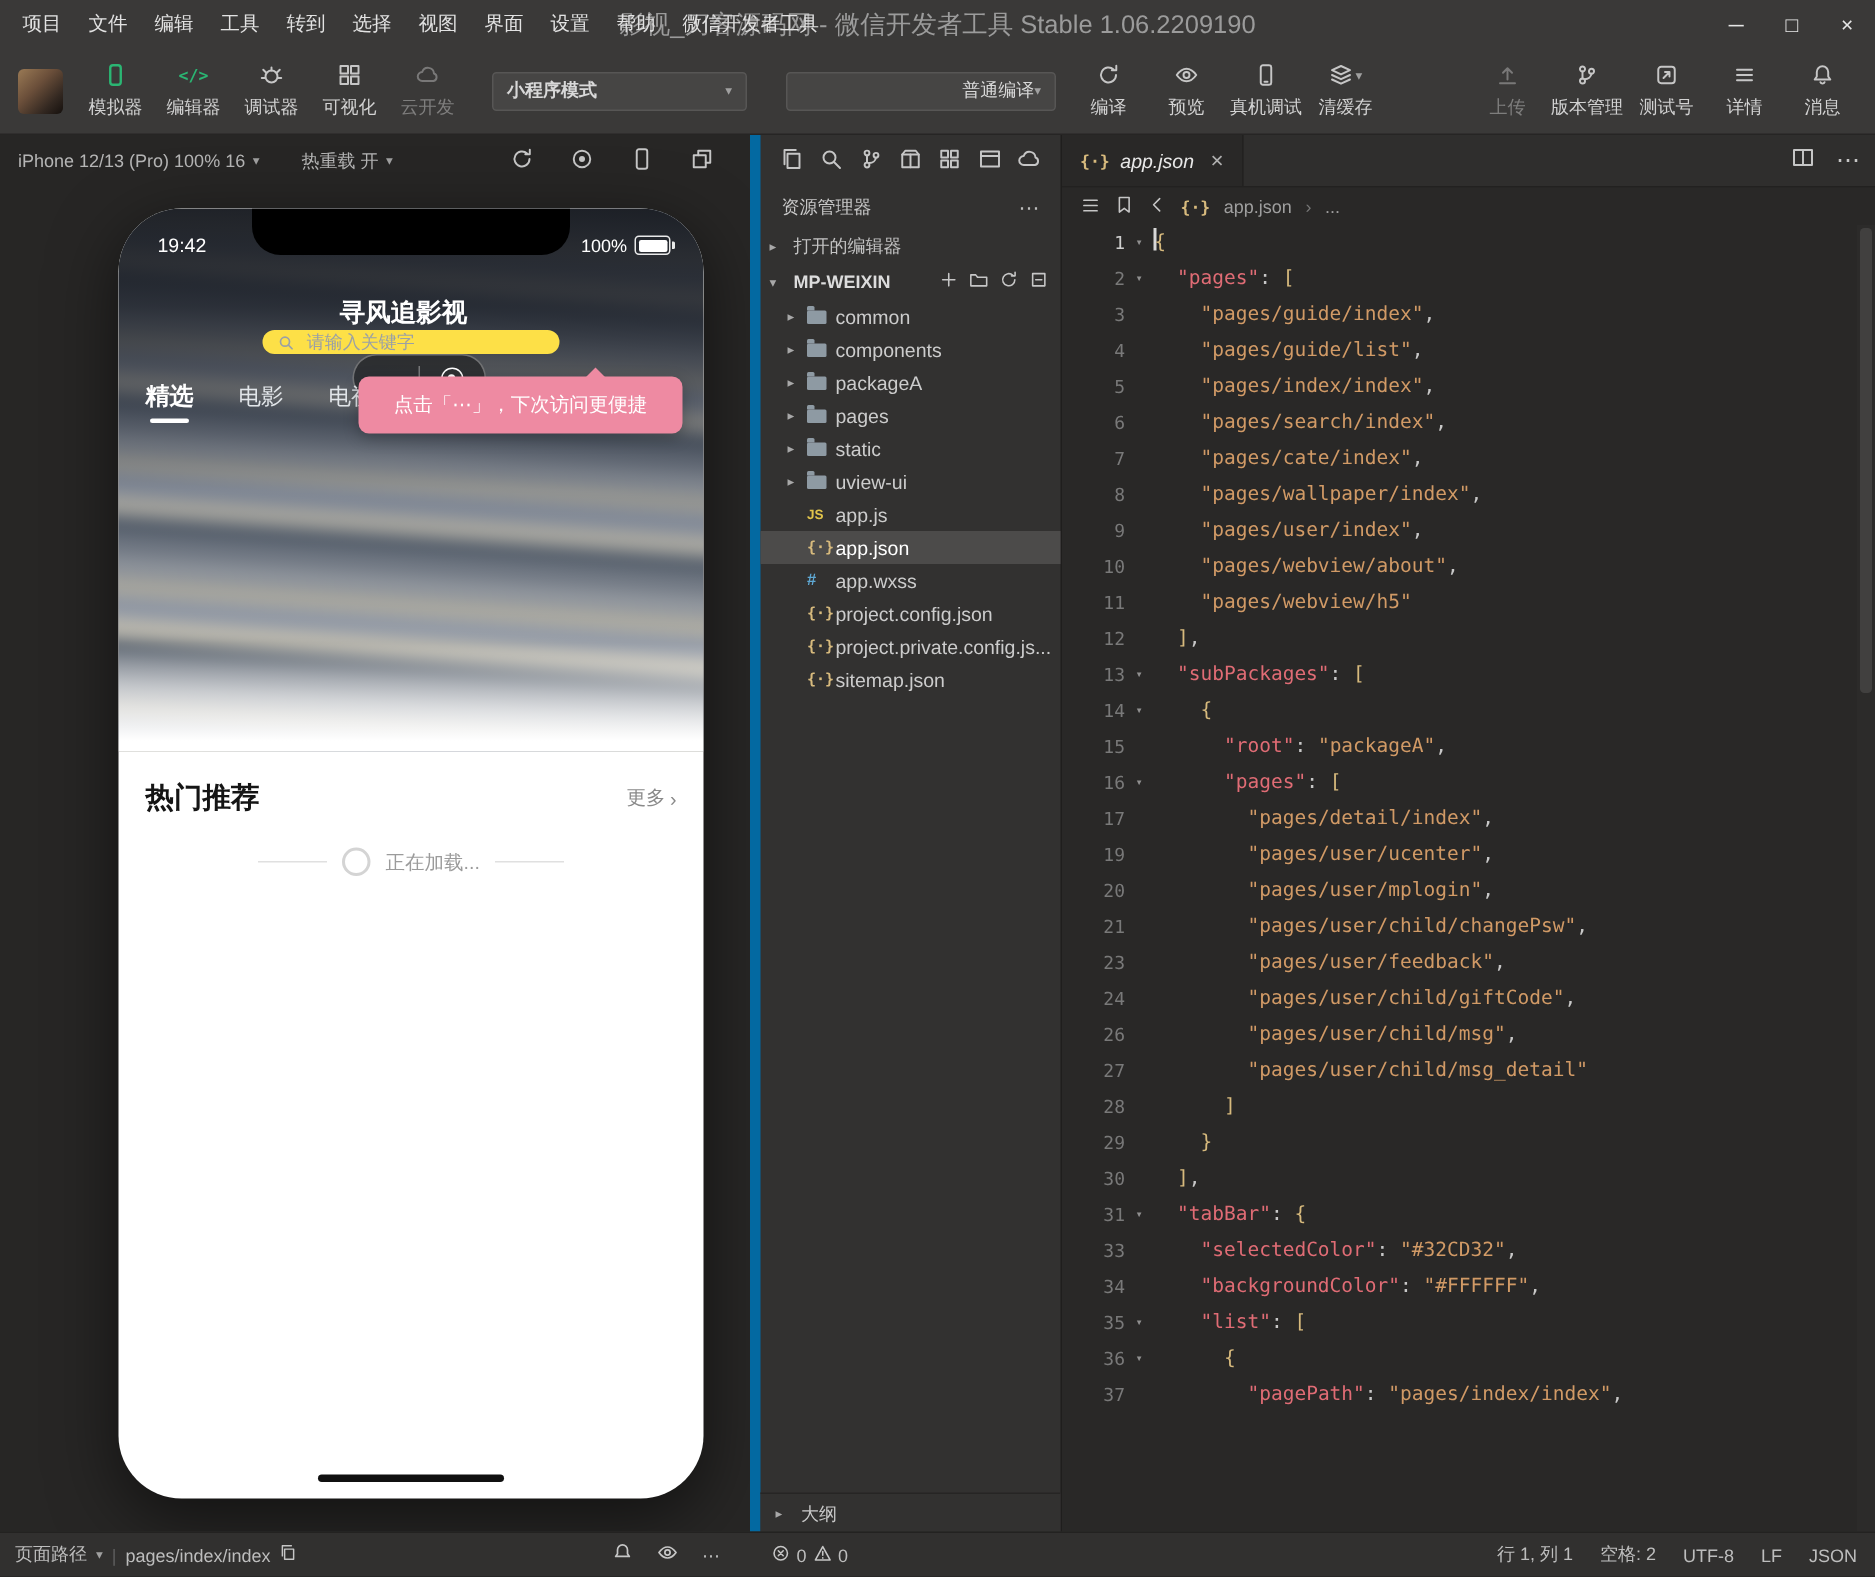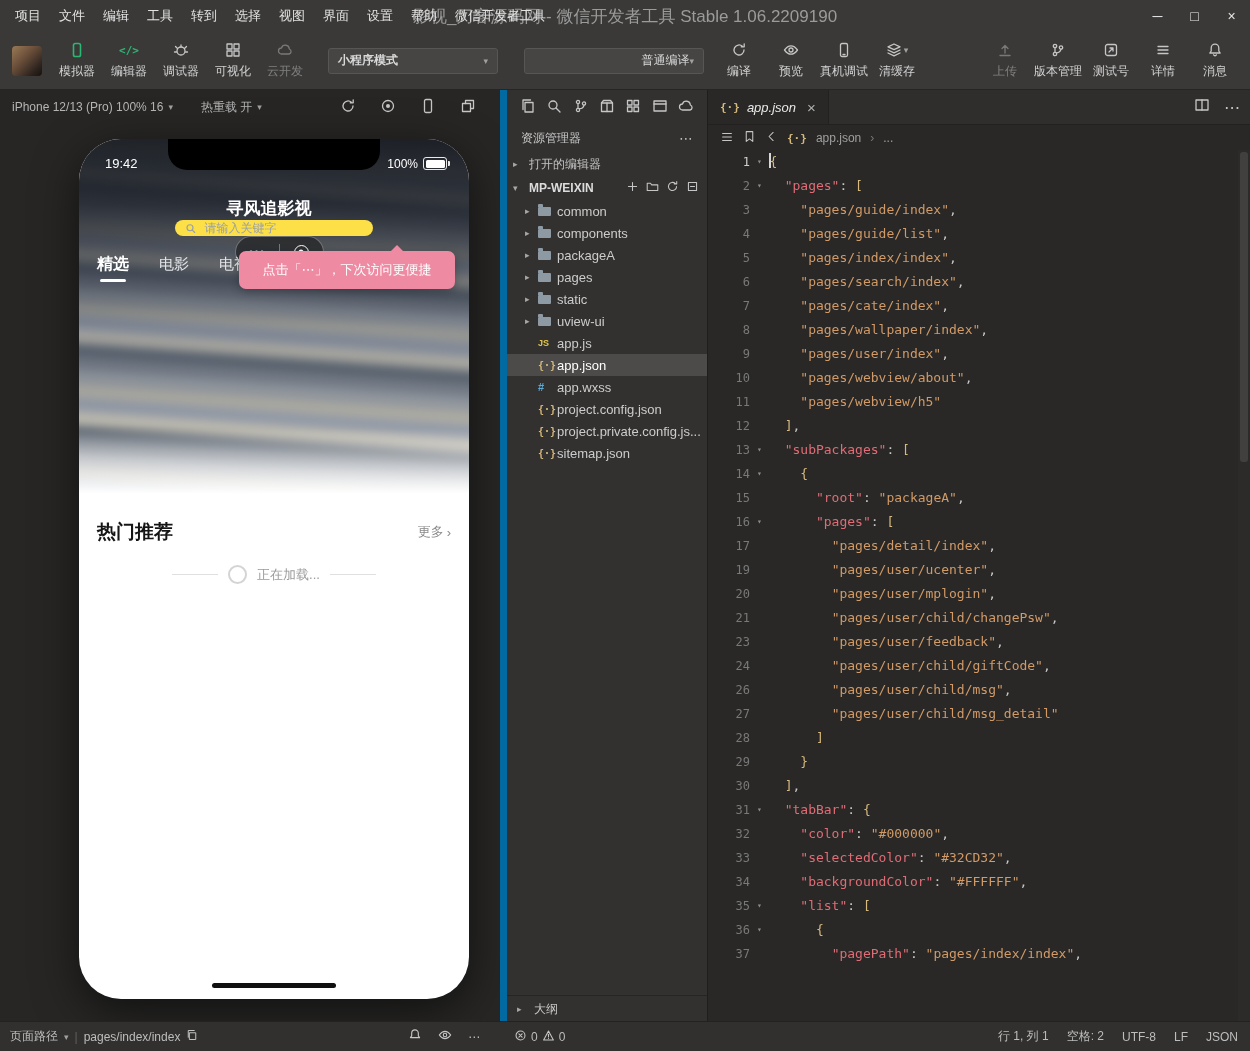--- a/index.html
+++ b/index.html
@@ -675,25 +675,20 @@
           <span class="ln">30</span>
           <span class="fold"></span>
           <span class="lc">  <span class="tk-b">]</span><span class="tk-p">,</span></span>
         </div>
         <div class="code-line">
           <span class="ln">31</span>
           <span class="fold">▾</span>
           <span class="lc">  <span class="tk-k">"tabBar"</span><span class="tk-p">: </span><span class="tk-b">{</span></span>
         </div>
         <div class="code-line">
-          <span class="ln">32</span>
-          <span class="fold"></span>
-          <span class="lc">    <span class="tk-k">"color"</span><span class="tk-p">: </span><span class="tk-s">"#000000"</span><span class="tk-p">,</span></span>
-        </div>
-        <div class="code-line">
           <span class="ln">33</span>
           <span class="fold"></span>
           <span class="lc">    <span class="tk-k">"selectedColor"</span><span class="tk-p">: </span><span class="tk-s">"#32CD32"</span><span class="tk-p">,</span></span>
         </div>
         <div class="code-line">
           <span class="ln">34</span>
           <span class="fold"></span>
           <span class="lc">    <span class="tk-k">"backgroundColor"</span><span class="tk-p">: </span><span class="tk-s">"#FFFFFF"</span><span class="tk-p">,</span></span>
         </div>
         <div class="code-line">

